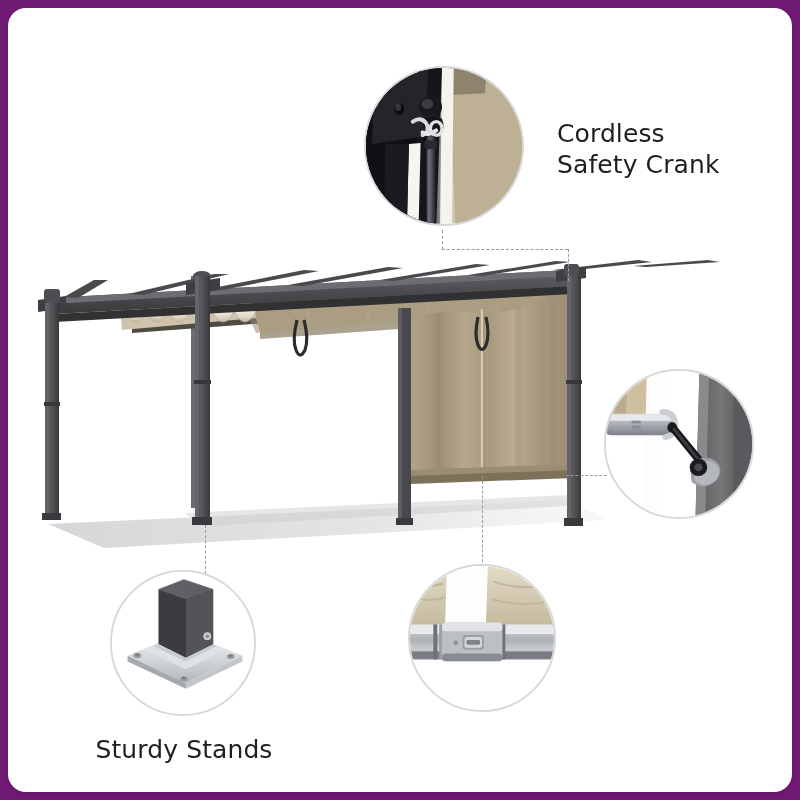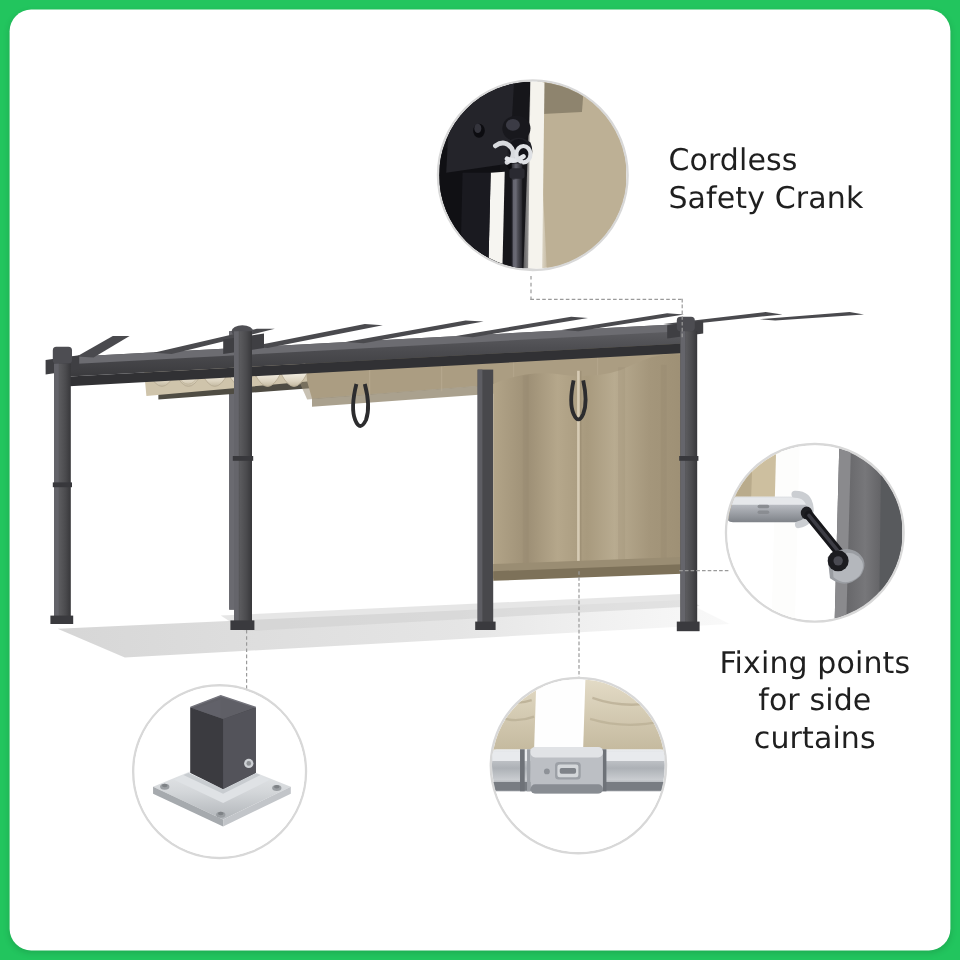--- a/index.html
+++ b/index.html
@@ -4,21 +4,21 @@
 <style>
   html, body {
     margin: 0;
     padding: 0;
     background: #ffffff;
   }
   #stage {
     position: relative;
     width: 800px;
     height: 800px;
-    background: #22c55e;
+    background: #701a75;
     overflow: hidden;
     font-family: "DejaVu Sans", "Liberation Sans", sans-serif;
   }
   
   #card {
     position: absolute;
     left: 8px;
     top: 8px;
     width: 784px;
     height: 784px;
@@ -330,22 +330,20 @@
 
         <path d="M70,60 L96,92" stroke="#17171b" stroke-width="8" stroke-linecap="round"></path>
         <path d="M70,60 L96,92" stroke="#3c3c44" stroke-width="3" stroke-linecap="round"></path>
 
         <path d="M86,96 q14,-12 26,-4 q10,8 2,20 q-12,12 -26,2 Z" fill="#9a9da2"></path>
         <path d="M90,98 q12,-10 22,-3 q8,7 1,17 q-11,10 -22,1 Z" fill="#b4b7bc"></path>
         <ellipse cx="95" cy="99" rx="9" ry="9" fill="#1c1c20"></ellipse>
         <ellipse cx="95" cy="99" rx="4" ry="4" fill="#4a4a52"></ellipse>
       </svg>
     </div>
-    <div class="label" style="left:571px; top:529px; width:200px; text-align:center;">Fixing points
-for side curtains</div>
 
     <div class="callout-circle" style="left:102px; top:562px; width:146px; height:146px;">
       <svg class="photo" viewBox="0 0 146 146">
         <defs>
           <linearGradient id="sd_post" x1="0" y1="0" x2="1" y2="0">
             <stop offset="0%" stop-color="#48484c"></stop>
             <stop offset="28%" stop-color="#5c5c61"></stop>
             <stop offset="62%" stop-color="#404045"></stop>
             <stop offset="100%" stop-color="#303035"></stop>
           </linearGradient>
@@ -377,20 +375,21 @@
         <polygon points="76,28 104,18 104,74 76,88" fill="#53535a"></polygon>
         <polygon points="48,18 74,8 104,18 76,28" fill="#5f5f66"></polygon>
         <polygon points="50,20 74,11 74,27 50,19" fill="#68686f" opacity="0.35"></polygon>
 
         <ellipse cx="98" cy="66" rx="4" ry="4" fill="#cdd0d4"></ellipse>
         <ellipse cx="98" cy="66" rx="2" ry="2" fill="#8d9094"></ellipse>
 
         <path d="M48,18 L74,8 L104,18" fill="none" stroke="#74747c" stroke-width="1.2"></path>
       </svg>
     </div>
+    <div class="label" style="left:76px; top:726px; width:200px; text-align:center;">Sturdy Stands</div>
 
     <div class="callout-circle" style="left:400px; top:556px; width:148px; height:148px;">
       <svg class="photo" viewBox="0 0 148 148">
         <defs>
           <linearGradient id="cc_rail" x1="0" y1="0" x2="0" y2="1">
             <stop offset="0%" stop-color="#eef0f2"></stop>
             <stop offset="18%" stop-color="#c6c9cd"></stop>
             <stop offset="45%" stop-color="#adb1b6"></stop>
             <stop offset="72%" stop-color="#c9ccd0"></stop>
             <stop offset="100%" stop-color="#84888e"></stop>

